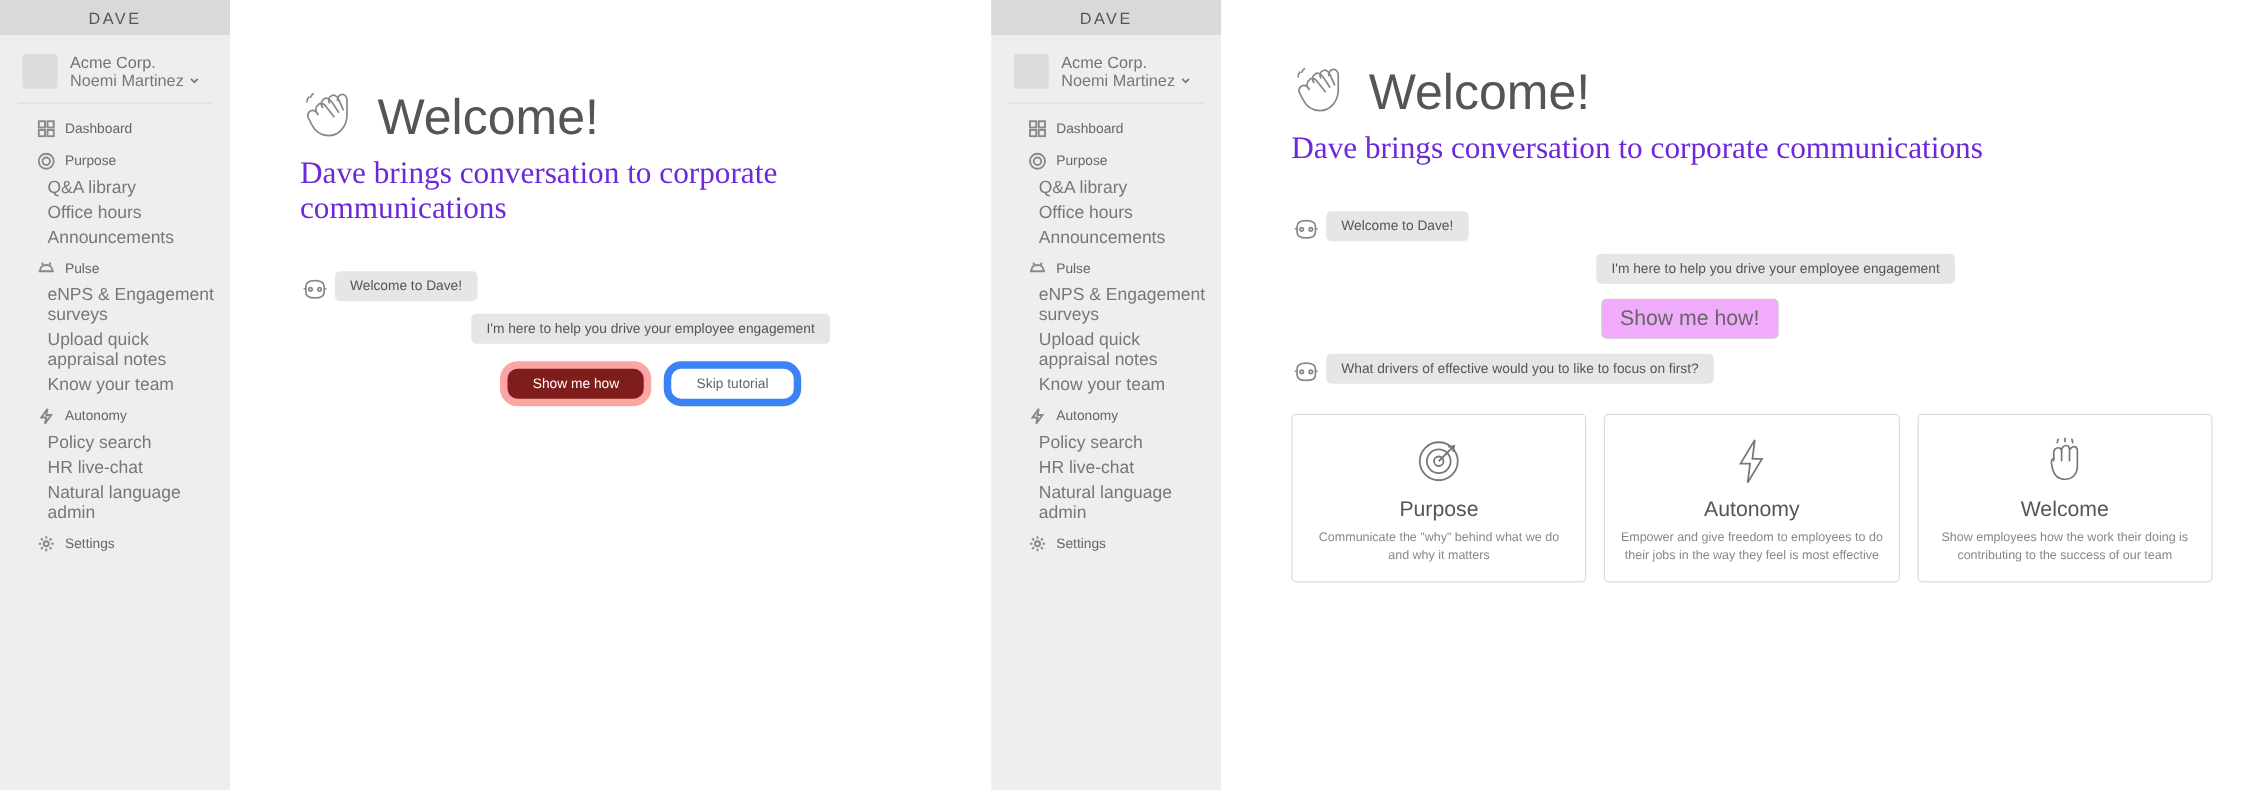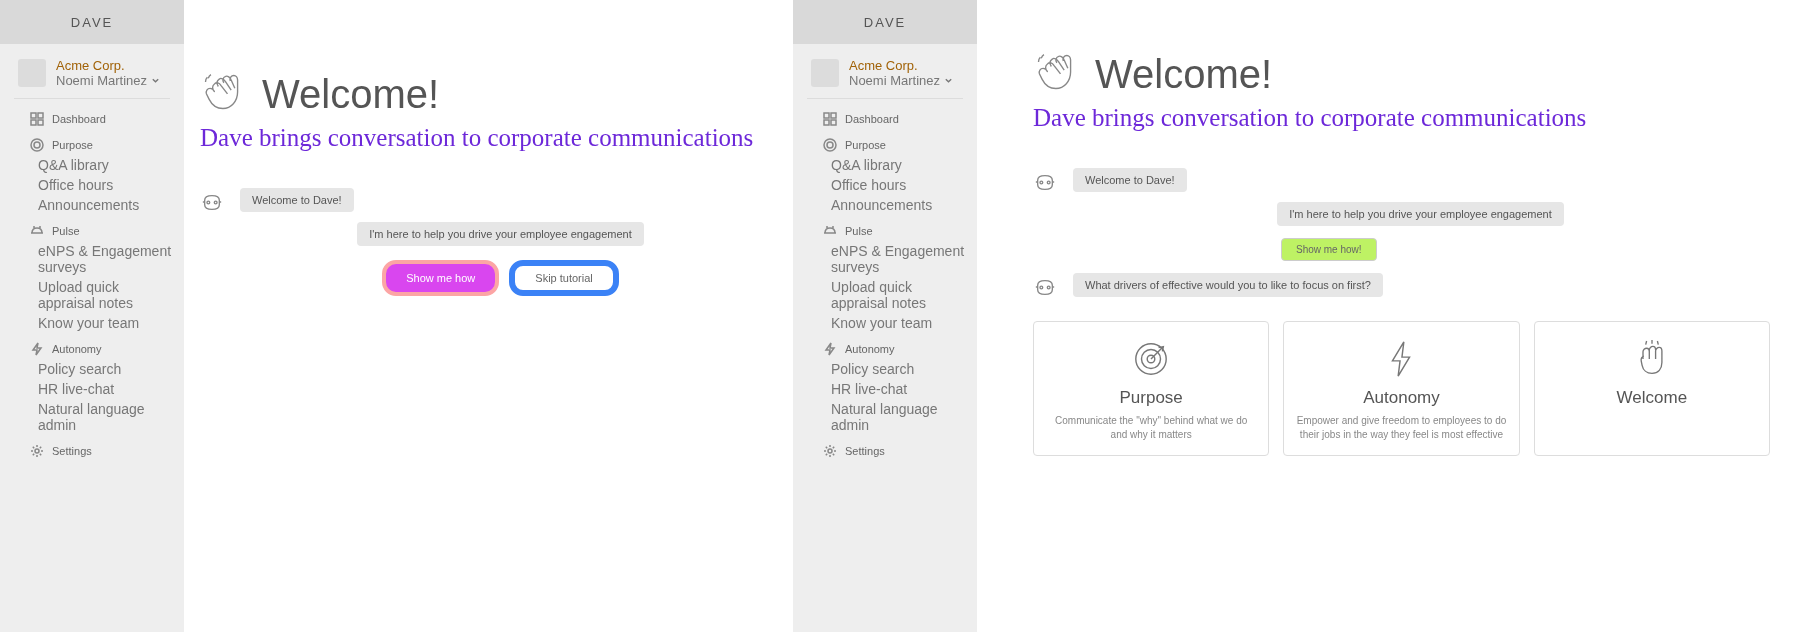--- a/index.html
+++ b/index.html
@@ -22,42 +22,42 @@
   
   .sidebar {
     width: 184px;
     background: #eeeeee;
     display: flex;
     flex-direction: column;
     flex-shrink: 0;
   }
   .sidebar-header {
     background: #d9d9d9;
-    height: 44px;
+    height: 28px;
     display: flex;
     align-items: center;
     justify-content: center;
     font-size: 13px;
     letter-spacing: 2px;
     color: #555;
   }
   .org-block {
     display: flex;
     align-items: center;
     padding: 14px 14px 10px 18px;
     gap: 10px;
   }
   .org-logo {
     width: 28px;
     height: 28px;
     background: #dcdcdc;
     border-radius: 3px;
   }
   .org-texts { display: flex; flex-direction: column; }
-  .org-name { font-size: 13px; color: #a16207; font-weight: 500; }
+  .org-name { font-size: 13px; color: #737373; font-weight: 500; }
   .org-user { font-size: 13px; color: #777; display: flex; align-items: center; gap: 4px; }
   .org-user svg { width: 9px; height: 9px; }
   .divider {
     height: 1px;
     background: #dcdcdc;
     margin: 0 14px 10px 14px;
   }
   .nav { padding: 0 6px 0 16px; }
   .nav-item {
     display: flex;
@@ -81,31 +81,31 @@
     color: #777;
     padding: 2px 0 2px 22px;
     cursor: pointer;
   }
   .nav-group { margin-bottom: 6px; }
 
   
   .main {
     flex: 1;
     background: #fff;
-    padding: 70px 30px 30px 16px;
+    padding: 70px 30px 30px 56px;
     overflow: hidden;
   }
   .panel-right .main { padding-top: 50px; padding-left: 56px; }
   .hero { display: flex; align-items: center; gap: 18px; margin-bottom: 6px; }
   .hero-icon { color: #888; }
   .hero-title { font-size: 40px; font-weight: 400; color: #555; }
   .hero-sub { font-size: 25px; color: #6d28d9; margin-left: 0; margin-bottom: 36px; font-family: Liberation Serif, serif; }
 
   .chat-block { display: flex; flex-direction: column; gap: 8px; }
-  .chat-row { display: flex; align-items: flex-start; gap: 16px; }
+  .chat-row { display: flex; align-items: flex-start; gap: 4px; }
   .bot-avatar {
     width: 24px; height: 24px;
     display: flex; align-items: center; justify-content: center;
     color: #888;
     flex-shrink: 0;
     margin-top: 2px;
   }
   .bot-avatar svg { width: 22px; height: 20px; }
   .bubble {
     background: #e6e6e6;
@@ -116,41 +116,41 @@
   }
   .bubble-spacer { width: 24px; flex-shrink: 0; margin-right:14px; }
   .bubble-row-indent { display:flex;justify-content:center; }
   .user-bubble-row {
     display: flex;
     justify-content: flex-start;
     padding-left: 248px;
     margin: 4px 0;
   }
   .user-bubble {
-    background: #bef264;
+    background: #f0abfc;
     border: 1px solid #ccc;
     border-radius: 4px;
     padding: 5px 14px;
-    font-size: 10px;
+    font-size: 17px;
     color: #666;
   }
   .btn-row { display: flex; gap: 10px; margin-top: 6px; }
   .btn {
     border-radius: 14px;
     padding: 6px 20px;
     font-size: 11px;
     cursor: pointer;
     border: 6px solid #3b82f6;
     background: #fff;
     color: #666;
   }
   .btn-primary {
-    background: #d946ef;
+    background: #7f1d1d;
     color: #fff;
-    border: 4px solid #fca5a5;
+    border: 6px solid #fca5a5;
   }
 
   
   .cards {
     display: flex;
     gap: 14px;
     margin-top: 14px;
   }
   .card {
     flex: 1;
@@ -440,17 +440,18 @@
           <div class="card-title">Autonomy</div>
           <div class="card-desc">Empower and give freedom to employees to do their jobs in the way they feel is most effective</div>
         </div>
         <div class="card">
           <div class="card-icon">
             <svg width="36" height="40" viewBox="0 0 40 44">
                 <path d="M10 22 L10 14 C10 12 12 10 14 10 C16 10 17 12 17 14 M17 22 L17 12 C17 10 19 8 21 8 C23 8 24 10 24 12 M24 22 L24 13 C24 11 26 9 28 9 C30 9 31 11 31 13 L31 26 C31 33 27 38 20 38 C14 38 10 34 9 29 L8 24 C7.5 21 9 19 11 19 M14 2 L13 6 M20 1 L20 5 M26 2 L27 6"></path>
               </svg>
           </div>
           <div class="card-title">Welcome</div>
+          <div class="card-desc">Show employees how the work their doing is contributing to the success of our team</div>
         </div>
       </div>
     </div>
   </div>
 </div>
 
 </body></html>

